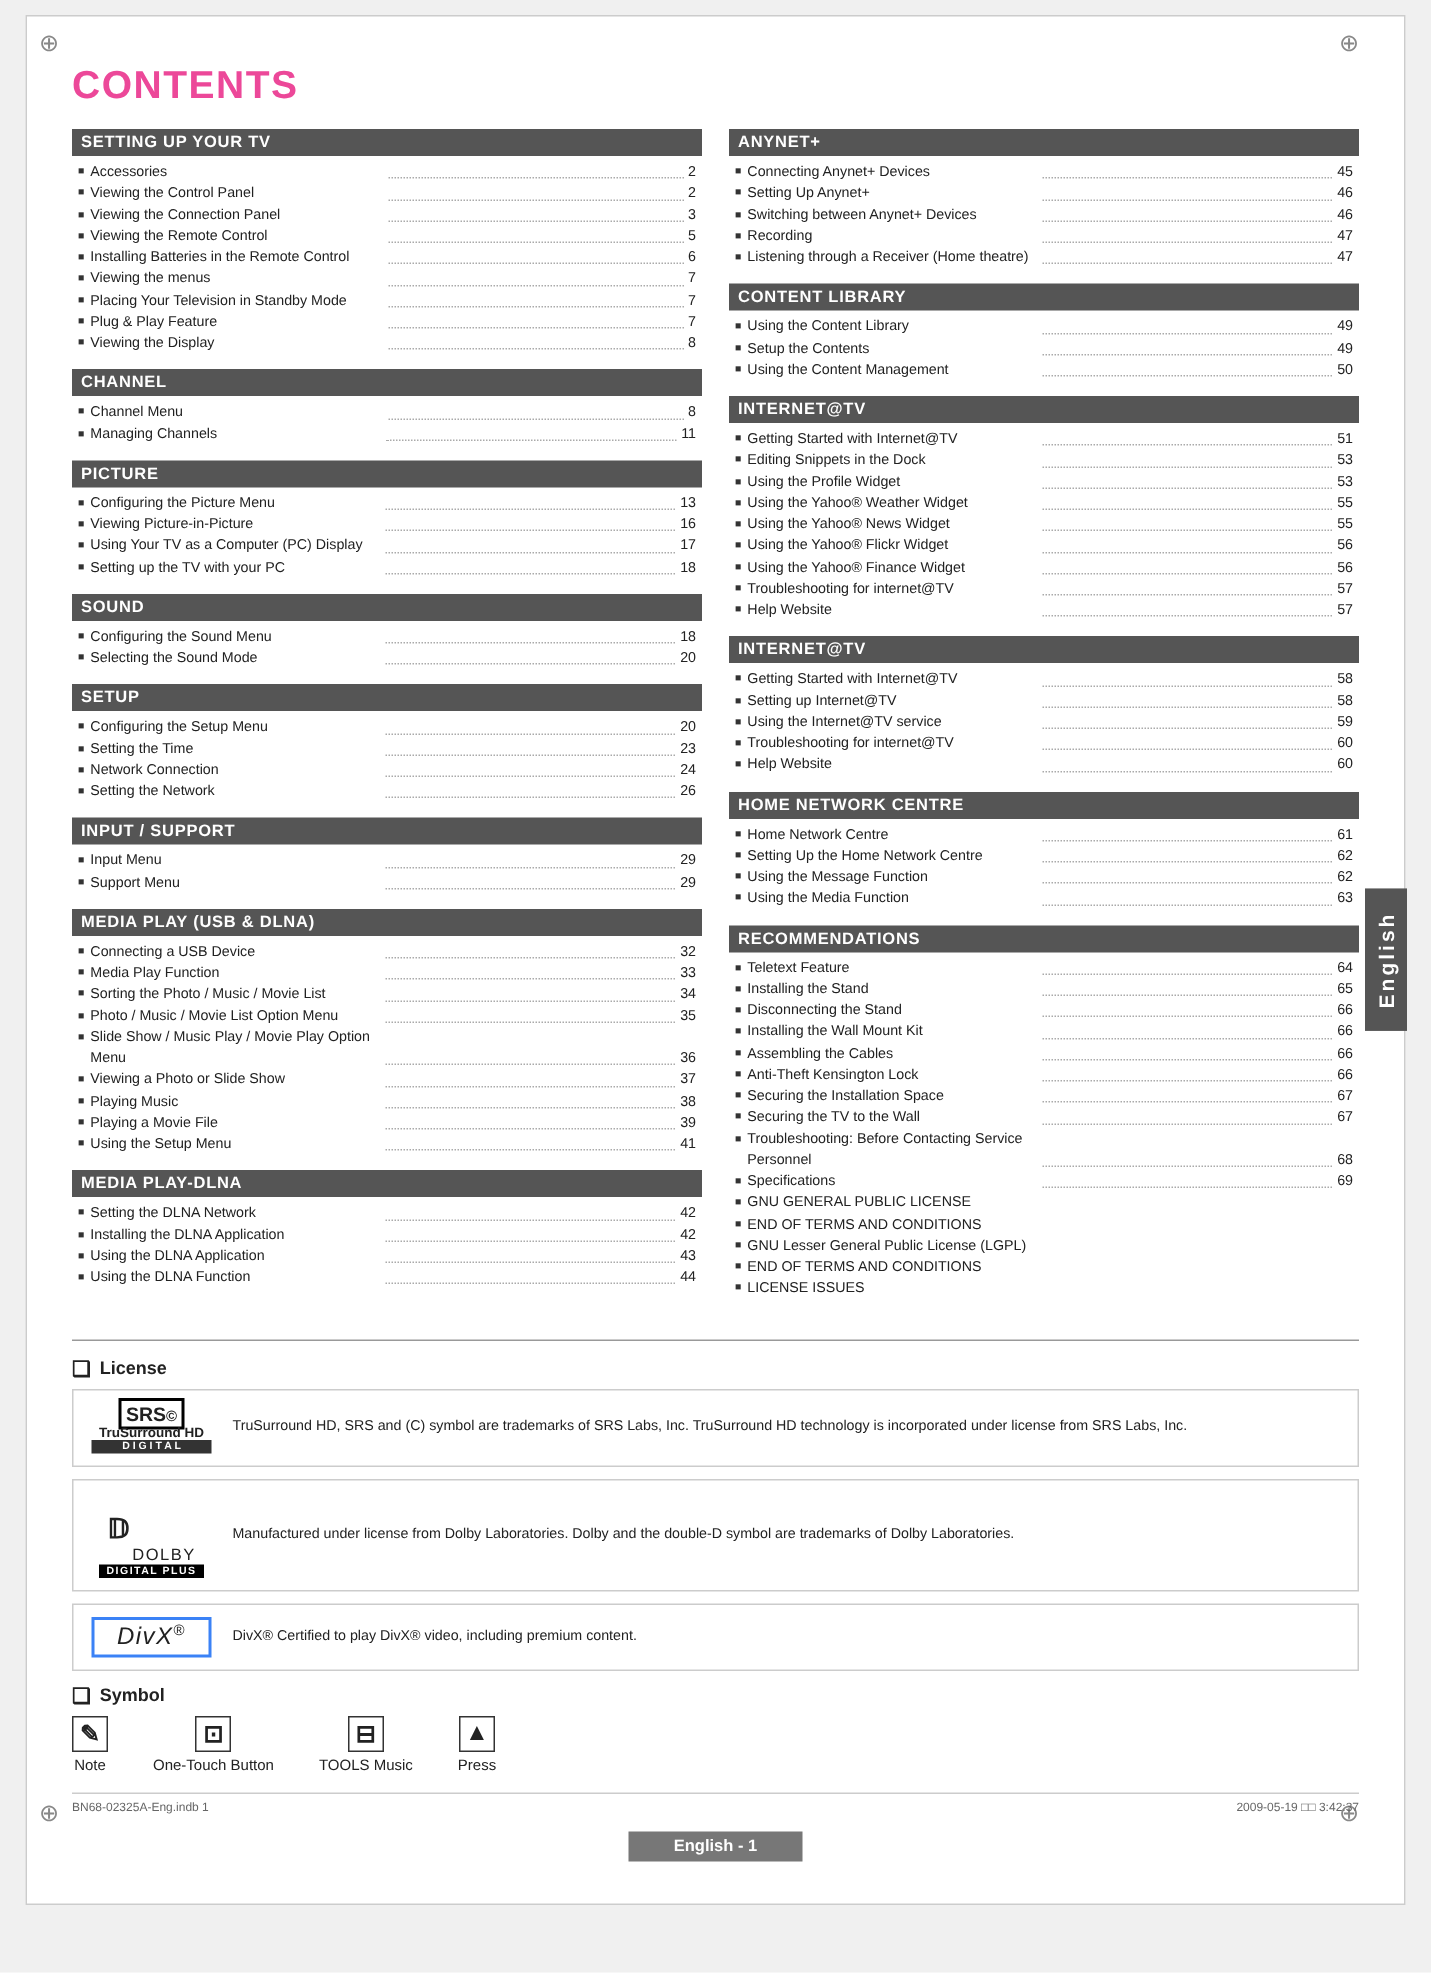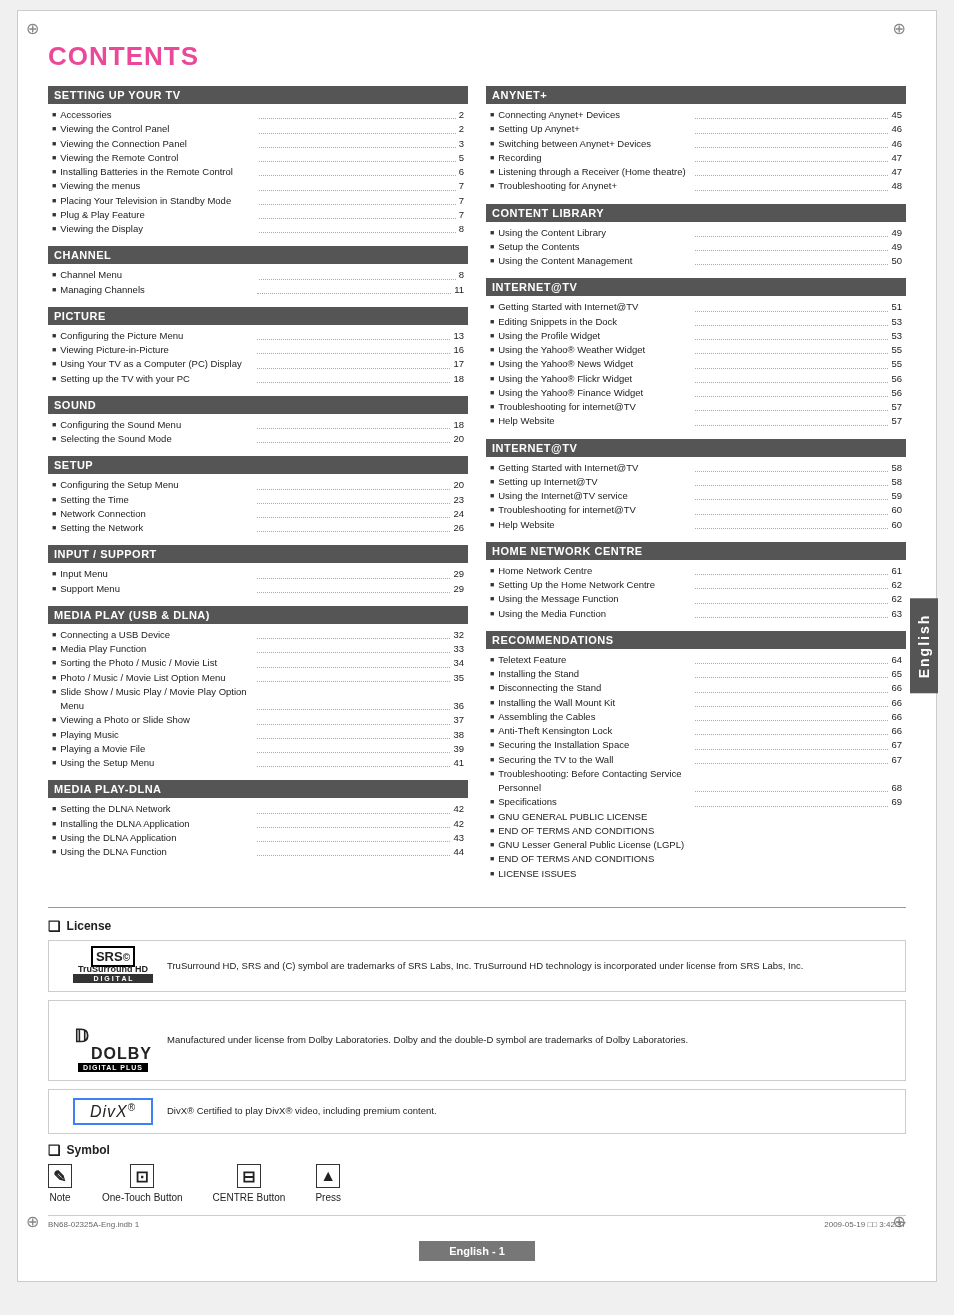--- a/index.html
+++ b/index.html
@@ -114,21 +114,21 @@
     .bottom-section {
       margin-top: 16px;
       border-top: 1px solid #999;
       padding-top: 10px;
     }
     .license-block {
       display: flex;
       align-items: center;
       gap: 14px;
       border: 1px solid #ccc;
-      padding: 8px 24px;
+      padding: 8px 12px;
       margin-bottom: 8px;
     }
     .license-logo {
       font-size: 11px;
       font-weight: bold;
       flex-shrink: 0;
       min-width: 80px;
       text-align: center;
     }
     .license-text {
@@ -519,27 +519,20 @@
               <span class="item-page">47</span>
             </div>
           </div>
           <div class="section-item">
             <div class="item-row">
               <span class="item-text">Listening through a Receiver (Home theatre)</span>
               <span class="item-dots"></span>
               <span class="item-page">47</span>
             </div>
           </div>
-          <div class="section-item">
-            <div class="item-row">
-              <span class="item-text">Troubleshooting for Anynet+</span>
-              <span class="item-dots"></span>
-              <span class="item-page">48</span>
-            </div>
-          </div>
         </div>
         <div class="section">
           <div class="section-header">CONTENT LIBRARY</div>
           <div class="section-item">
             <div class="item-row">
               <span class="item-text">Using the Content Library</span>
               <span class="item-dots"></span>
               <span class="item-page">49</span>
             </div>
           </div>
@@ -804,21 +797,21 @@
             <div style="font-size:9px;font-weight:bold;">TruSurround HD</div>
             <div style="font-size:7px;background:#333;color:#fff;padding:1px 3px;">D I G I T A L</div>
           </div>
           <div class="license-text">TruSurround HD, SRS and (C) symbol are trademarks of SRS Labs, Inc. TruSurround HD technology is incorporated under license from SRS Labs, Inc.</div>
         </div>
         <div class="license-block">
           <div class="license-logo">
             <div style="display:flex;flex-direction:column;align-items:center;">
               <div style="display:flex;align-items:center;gap:2px;">
                 <span style="font-size:18px;font-weight:bold;">𝔻</span>
-                <span style="font-size:16px;font-weight:bold;letter-spacing:1px;margin-top:36px;">DOLBY</span>
+                <span style="font-size:11px;font-weight:normal;letter-spacing:1px;margin-top:36px;">DOLBY</span>
               </div>
               <div style="font-size:7px;font-weight:bold;background:#000;color:#fff;padding:1px 5px;letter-spacing:1px;">DIGITAL PLUS</div>
             </div>
           </div>
           <div class="license-text">Manufactured under license from Dolby Laboratories. Dolby and the double-D symbol are trademarks of Dolby Laboratories.</div>
         </div>
         <div class="license-block">
           <div class="license-logo">
             <div style="font-size:16px;font-weight:normal;font-style:italic;border:2px solid #3b82f6;padding:2px 6px;letter-spacing:1px;">DivX<span style="font-size:10px;vertical-align:super;font-style:normal;">®</span></div>
           </div>
@@ -831,21 +824,21 @@
         <div class="symbol-item">
           <div class="symbol-icon">✎</div>
           <div>Note</div>
         </div>
         <div class="symbol-item">
           <div class="symbol-icon">⊡</div>
           <div>One-Touch Button</div>
         </div>
         <div class="symbol-item">
           <div class="symbol-icon">⊟</div>
-          <div>CENTRE Button</div>
+          <div>TOOLS Music</div>
         </div>
         <div class="symbol-item">
           <div class="symbol-icon">▲</div>
           <div>Press</div>
         </div>
       </div>
   </div>
 
   <div class="footer">
     <span>BN68-02325A-Eng.indb   1</span>

